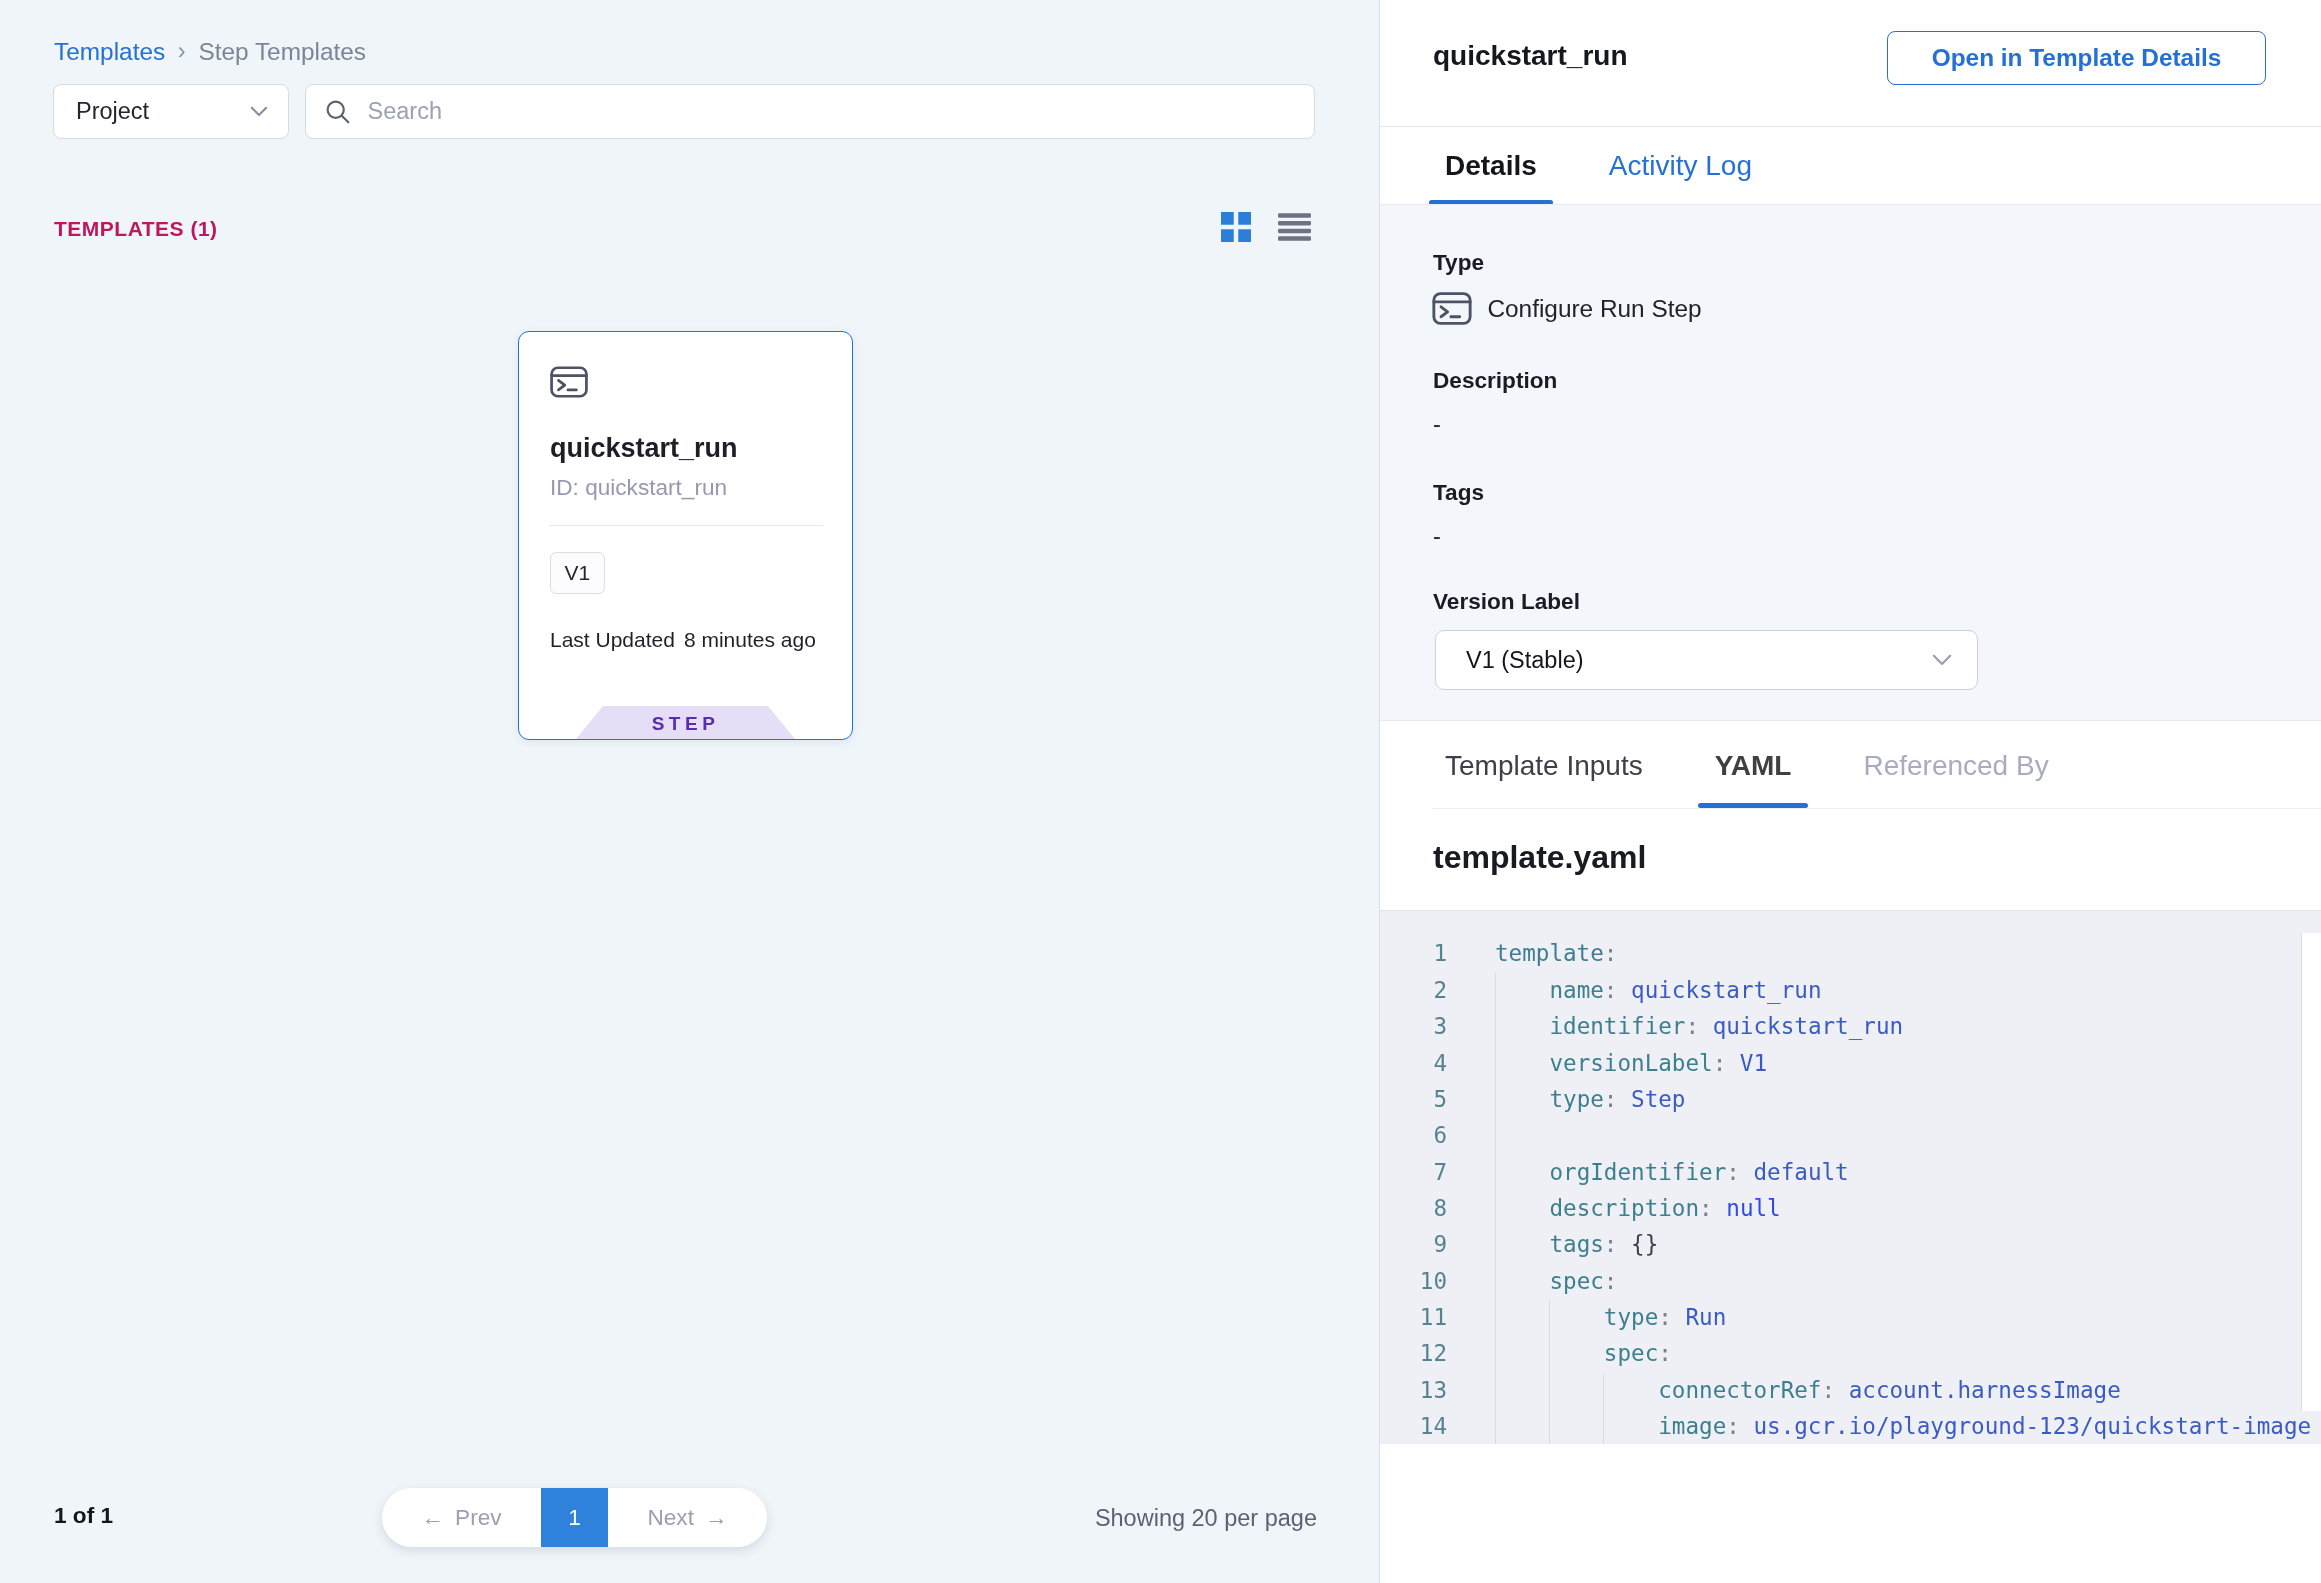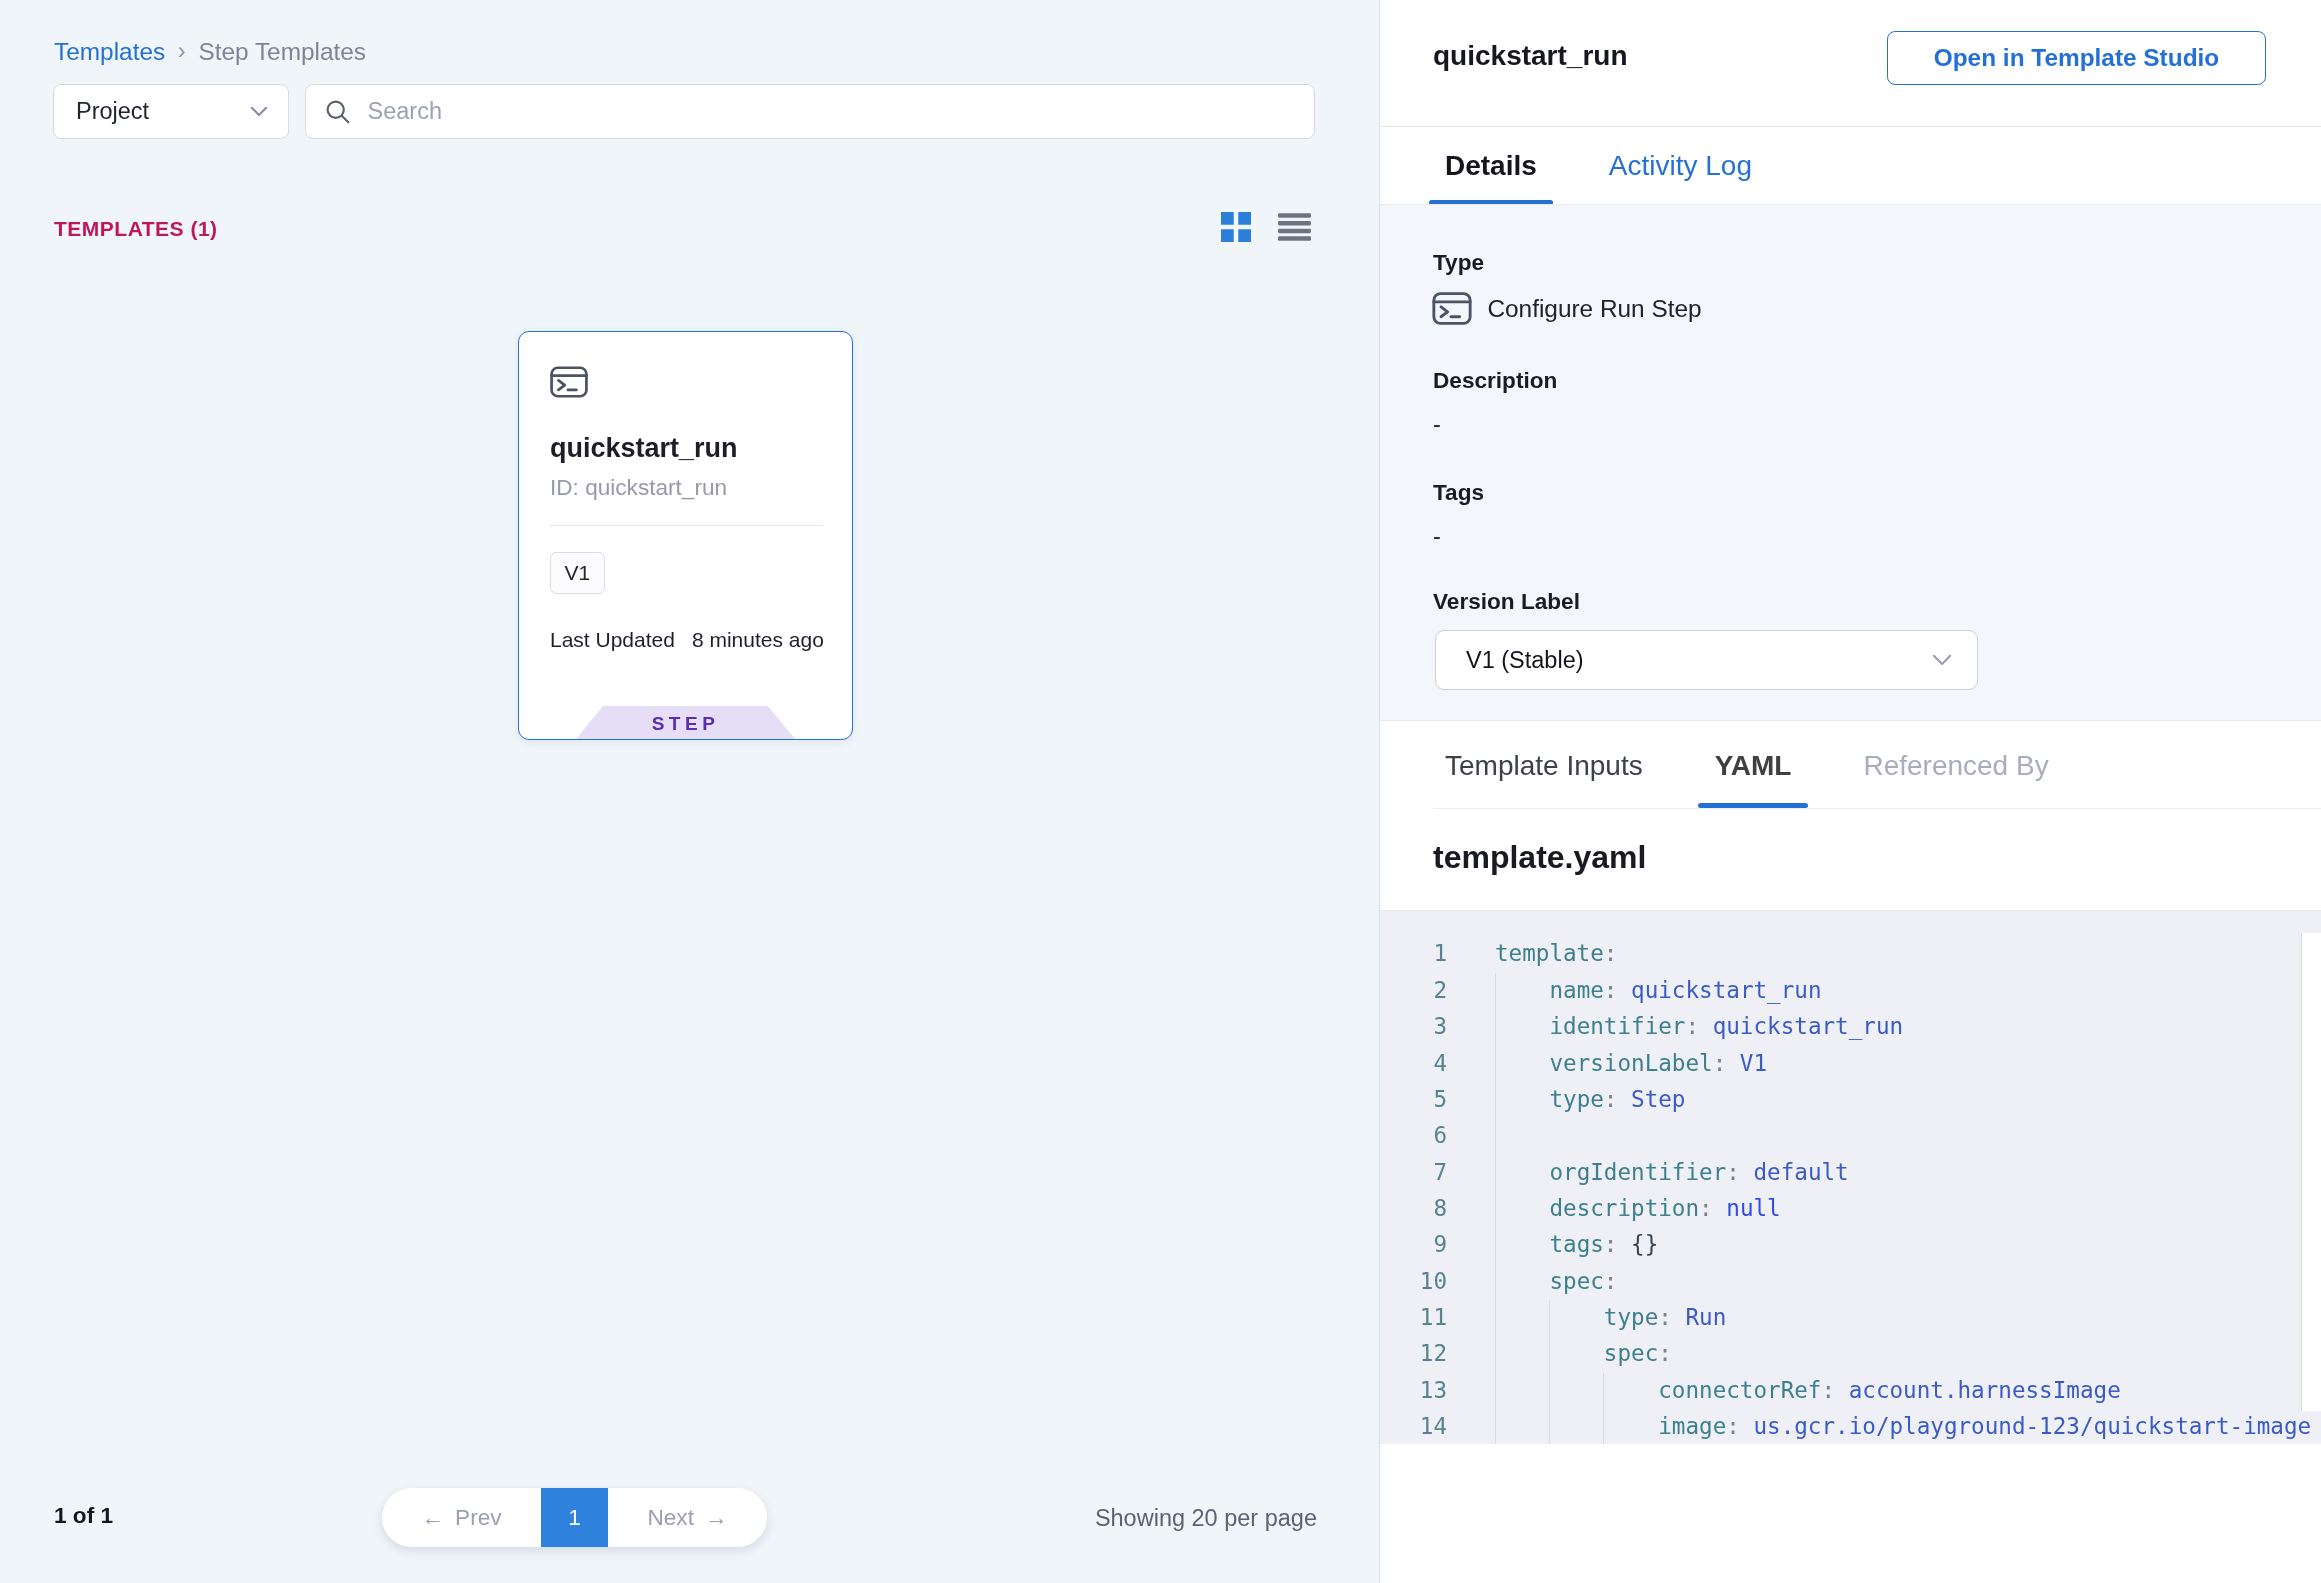--- a/index.html
+++ b/index.html
@@ -34,21 +34,21 @@
   .template-card{position:absolute;left:518px;top:331px;width:335px;height:409px;background:#fff;
                  border:1.8px solid var(--accent);border-radius:11px;box-sizing:border-box;
                  box-shadow:0 2.7px 9px rgba(35,60,110,.08);cursor:pointer;overflow:hidden;}
   .card-icon{position:absolute;left:31px;top:34px;}
   .card-title{position:absolute;left:31px;top:101px;margin:0;font-size:27px;font-weight:700;color:#1E1E27;}
   .card-id{position:absolute;left:31px;top:143px;font-size:22.6px;color:#9698AF;}
   .card-div{position:absolute;left:31px;top:193px;width:273px;height:0;border-top:1.8px solid #E5E7ED;}
   .card-badge{position:absolute;left:31px;top:220px;height:42px;line-height:40px;padding:0 13.6px;
               border:1.8px solid #DBDCE5;border-radius:6.3px;background:#FCFCFE;font-size:21px;color:#25262E;
               box-sizing:border-box;}
-  .card-updated{position:absolute;left:31px;top:296px;font-size:21px;color:#1F2029;display:flex;gap:17px;}
+  .card-updated{position:absolute;left:31px;top:296px;font-size:21px;color:#1F2029;display:flex;gap:9px;}
   .ribbon{position:absolute;bottom:0;left:50%;transform:translateX(-50%);width:219px;height:33px;
           background:var(--ribbon-bg);clip-path:polygon(0% 100%,27px 0%,calc(100% - 27px) 0%,100% 100%);
           text-align:center;line-height:35px;font-size:19px;font-weight:700;letter-spacing:4.5px;
           color:var(--ribbon-text);}
 
   
   .page-summary{position:absolute;left:54px;top:1503px;font-size:22.6px;font-weight:700;color:#16161E;}
   .pager{position:absolute;left:382px;top:1488px;width:385px;height:59px;background:#fff;border-radius:30px;
          box-shadow:0 3.6px 11px rgba(35,55,95,.14);display:flex;overflow:hidden;}
   .pager .pg-btn{flex:1;display:flex;align-items:center;justify-content:center;gap:11px;
@@ -200,21 +200,21 @@
         <span>→</span>
       </button>
     </div>
 
     <span class="per-page">Showing 20 per page</span>
   </section>
 
   <aside class="right-panel">
 
     <h1 class="panel-title">quickstart_run</h1>
-    <button class="open-studio">Open in Template Studio</button>
+    <button class="open-studio">Open in Template Details</button>
     <div class="hdiv hdiv1"></div>
 
     <nav class="tabs-top">
       <span class="tab active-dark">Details</span>
       <span class="tab link">Activity Log</span>
     </nav>
 
     <div class="details-body">
       <span class="fld-label" style="top:45px;">Type</span>
       <div class="type-row">

